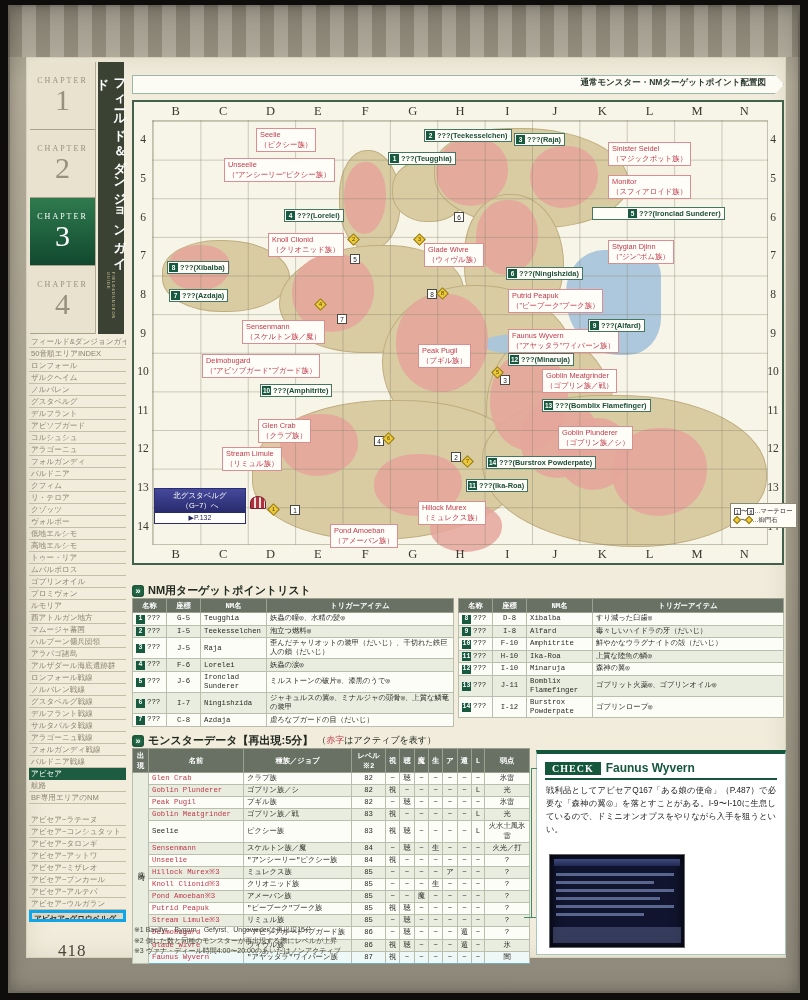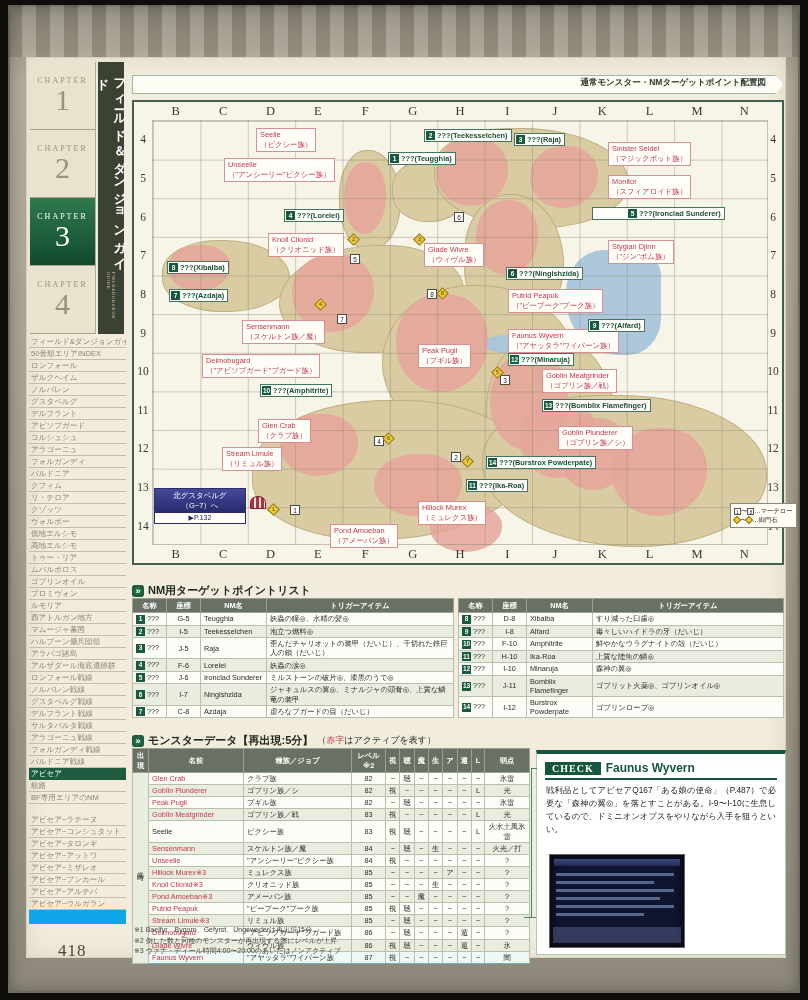--- a/index.html
+++ b/index.html
@@ -24,21 +24,21 @@
   .vband{left:98px;top:62px;width:26px;height:272px;background:#3c4233;color:#fff;
     display:flex;flex-direction:column;align-items:center;padding-top:8px;}
   .vband .vt{writing-mode:vertical-rl;font-size:12.5px;font-weight:bold;letter-spacing:2px;}
   .vband .vs{writing-mode:vertical-rl;font-size:4px;color:#cfc79a;margin-top:6px;letter-spacing:1px;}
 
   
   .sb-list{left:29px;top:336px;width:97px;}
   .sb-item{height:12px;line-height:11px;font-size:7.6px;color:#8d8371;border-bottom:1px solid #c6bda8;
     padding-left:2px;white-space:nowrap;overflow:hidden;}
   .sb-item.active{background:#1e5c41;color:#fff;border-bottom:1px solid #1e5c41;}
-  .sb-item.current{background:#ddd6c2;color:#30302a;font-weight:bold;border:7px solid #0ea5e9;}
+  .sb-item.current{background:#ddd6c2;color:#30302a;font-weight:bold;border:3px solid #0ea5e9;}
   .sb-item.gap{border-bottom:none;height:10px;}
   .page-num{left:58px;top:941px;width:70px;font-family:"Liberation Serif",serif;font-size:17px;color:#4a463c;letter-spacing:1px;}
 
   
   .hdr{left:132px;top:73px;width:652px;height:23px;}
   .hdr .strip{position:absolute;left:0;top:2px;width:100%;height:19px;background:#fcfbf4;
     border:1px solid #9db8a8;clip-path:polygon(0 0,calc(100% - 9px) 0,100% 50%,calc(100% - 9px) 100%,0 100%);}
   .hdr .green{position:absolute;left:-4px;top:0;width:390px;height:23px;background:linear-gradient(180deg,#236148,#123c29);
     clip-path:polygon(0 0,96% 0,100% 100%,0 100%);display:flex;align-items:center;}
   .hdr .green span{color:#fff;font-weight:bold;font-size:12px;letter-spacing:2px;padding-left:14px;font-family:"Liberation Serif",serif;}
@@ -84,21 +84,21 @@
   .legend .dm{display:inline-block;width:6px;height:6px;background:#ecc93a;border:1px solid #90761c;
     transform:rotate(45deg);vertical-align:-1px;}
 
   
   .sec-title{display:flex;align-items:center;gap:4px;font-size:11px;font-weight:bold;color:#222a20;}
   .sec-ic{width:12px;height:12px;background:radial-gradient(circle,#2e7b54,#14472f);color:#fff;border-radius:3px;
     font-size:9px;line-height:12px;text-align:center;font-weight:bold;}
   .note-red{color:#c2394a;}
 
   
-  table{border-collapse:collapse;}
+  table{border-collapse:collapse;font-family:Liberation Mono, monospace;}
   .dtable{background:#fdfdf8;}
   .dtable th{background:#687163;color:#fff;font-size:7.3px;font-weight:bold;padding:1.5px 2px;border:1px solid #9aa191;}
   .dtable td{font-size:7.3px;color:#2c2c26;border:1px solid #b9bfac;padding:1px 3px;line-height:1.25;}
   .dtable tr:nth-child(even) td{background:#e8eddf;}
   .nm-badge{background:#175a40;color:#fff;font-size:6.5px;min-width:9px;height:9px;display:inline-flex;
     align-items:center;justify-content:center;font-weight:bold;margin-right:2px;}
   .mon-name{white-space:nowrap;}
   .mon-name.red{color:#c2394a;}
   .cell-c{text-align:center;}
   .appear-cell{writing-mode:vertical-rl;text-align:center;font-size:7.5px;letter-spacing:2px;background:#e8eddf;}

